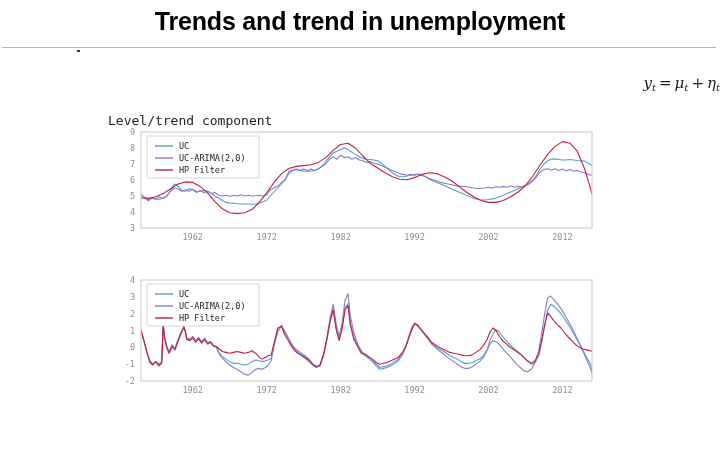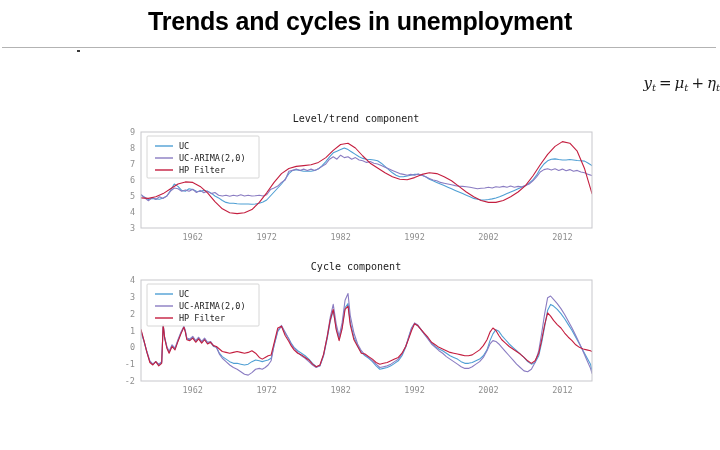--- a/index.html
+++ b/index.html
@@ -76,23 +76,23 @@
     position: relative;
     width: 496px;
     height: 145px;
   }
   .panel-2 { margin-top: 3px; height: 150px; }
   .panel-title {
     position: absolute;
     left: 0;
     top: 0;
     width: 496px;
-    text-align: center;
+    text-align: left;
     font-family: "DejaVu Sans Mono", "Liberation Mono", monospace;
-    font-size: 10px;
+    font-size: 13px;
     color: #222222;
     white-space: nowrap;
   }
   svg { display: block; }
   text.tick {
     font-family: "DejaVu Sans Mono", "Liberation Mono", monospace;
     font-size: 8.5px;
     fill: #8f8f8f;
   }
   text.legend-label {
@@ -113,21 +113,21 @@
   }
   .series-path {
     fill: none;
     stroke-linejoin: round;
     stroke-linecap: round;
   }
 </style>
 </head>
 <body>
 
-<div class="slide-title">Trends and cycles in unemployment</div>
+<div class="slide-title">Trends and trend in unemployment</div>
 <div class="header-rule"></div>
 <div class="stray-mark"></div>
 
 <div class="equation">
   <span><span>y</span><span class="sub">t</span></span><span class="op">=</span><span><span>μ</span><span class="sub">t</span></span><span class="op">+</span><span><span>η</span><span class="sub">t</span></span>
 </div>
 
 <div class="figure-area">
   <div class="panel">
     <div class="panel-title">Level/trend component</div>
@@ -159,21 +159,20 @@
         <rect x="39" y="23" width="112" height="42" class="legend-box" rx="1"></rect>
         <line x1="47" y1="33" x2="65" y2="33" stroke="#4f9fd4" stroke-width="1.4"></line>
         <text x="71" y="36.2" class="legend-label">UC</text>
         <line x1="47" y1="45" x2="65" y2="45" stroke="#8a7cc2" stroke-width="1.4"></line>
         <text x="71" y="48.2" class="legend-label">UC-ARIMA(2,0)</text>
         <line x1="47" y1="57" x2="65" y2="57" stroke="#c41e3f" stroke-width="1.4"></line>
         <text x="71" y="60.2" class="legend-label">HP Filter</text>
       </svg>
   </div>
   <div class="panel panel-2">
-    <div class="panel-title">Cycle component</div>
     <svg id="chart-1" width="496" height="137" viewBox="0 0 496 137">
         <text x="27" y="123" text-anchor="end" class="tick">-2</text>
         <text x="27" y="106.16666666666667" text-anchor="end" class="tick">-1</text>
         <text x="27" y="89.33333333333334" text-anchor="end" class="tick">0</text>
         <text x="27" y="72.5" text-anchor="end" class="tick">1</text>
         <text x="27" y="55.66666666666667" text-anchor="end" class="tick">2</text>
         <text x="27" y="38.83333333333333" text-anchor="end" class="tick">3</text>
         <text x="27" y="22" text-anchor="end" class="tick">4</text>
         <text x="84.75409836065575" y="132" text-anchor="middle" class="tick">1962</text>
         <text x="158.68852459016392" y="132" text-anchor="middle" class="tick">1972</text>

